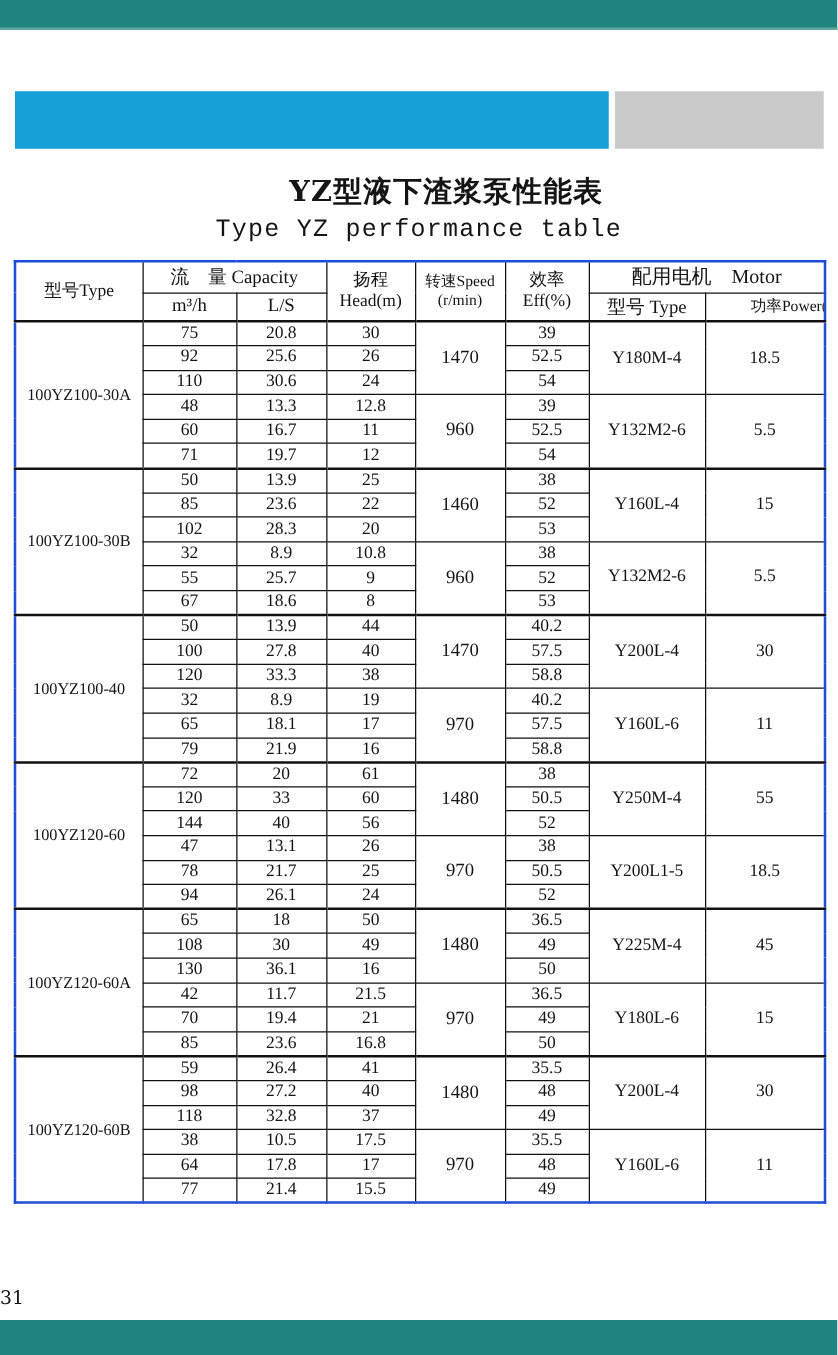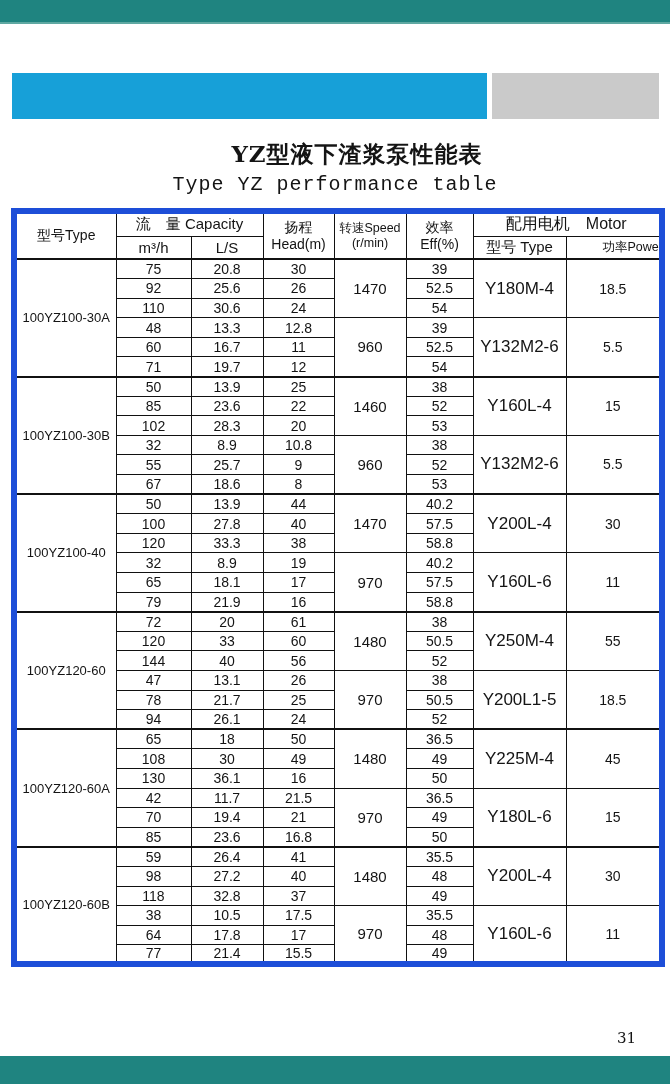--- a/index.html
+++ b/index.html
@@ -31,21 +31,22 @@
   .title-en {
     margin: 6px 0 0; text-align: center;
     font-family: "Liberation Mono", "DejaVu Sans Mono", monospace;
     font-size: 20px; font-weight: 500; line-height: 24px;
     letter-spacing: 1px;
   }
 
   table.perf {
     border-collapse: collapse; table-layout: fixed;
     margin: 11px 0 0 11px; width: 648px;
-    border: 6px solid #1d4ed8;
+    border: 2px solid #1d4ed8;
+    font-family: Liberation Serif, serif;
   }
   .perf th, .perf td {
     border: 1px solid #111;
     text-align: center; vertical-align: middle;
     padding: 0; white-space: nowrap; overflow: hidden;
     font-weight: normal;
   }
   .perf thead tr:nth-child(1) { height: 25px; }
   .perf thead tr:nth-child(2) { height: 23px; }
   .perf tbody tr { height: 19.6px; }
@@ -58,26 +59,26 @@
   th.head-h  div { font-size: 14px; }
   th.speed-h div { font-size: 12.5px; line-height: 15px; }
   th.eff-h   div { font-size: 14px; }
   th.motor-group  { font-size: 16px; }
   th.motor-type-h { font-size: 15px; margin-top: 44px; }
   th.motor-power-h{ font-size: 12.5px; padding-left: 36px; }
 
   td { font-size: 14px; }
   td.model-cell { font-size: 13px; }
   td.speed-cell { font-size: 15px; }
-  td.motor-cell { font-size: 17px; }
+  td.motor-cell { font-size: 14px; }
   td.power-cell { font-size: 14px; }
 
   .pageno {
     position: absolute; top: 1029px; left: 0; width: 636px;
-    text-align: right;
+    text-align: left;
     font-family: "DejaVu Serif", "Liberation Serif", serif;
     font-size: 15px;
   }
   .band-bottom {
     position: absolute; bottom: 0; left: 0;
     width: 670px; height: 28px;
     background: #1F8480;
   }
 </style>
 </head>

